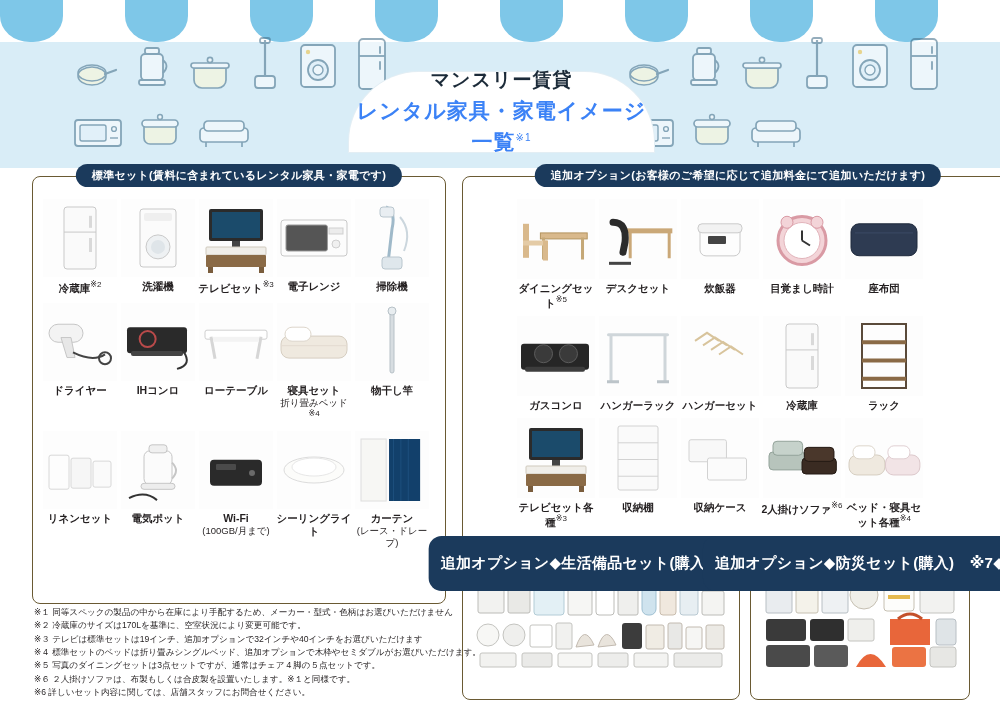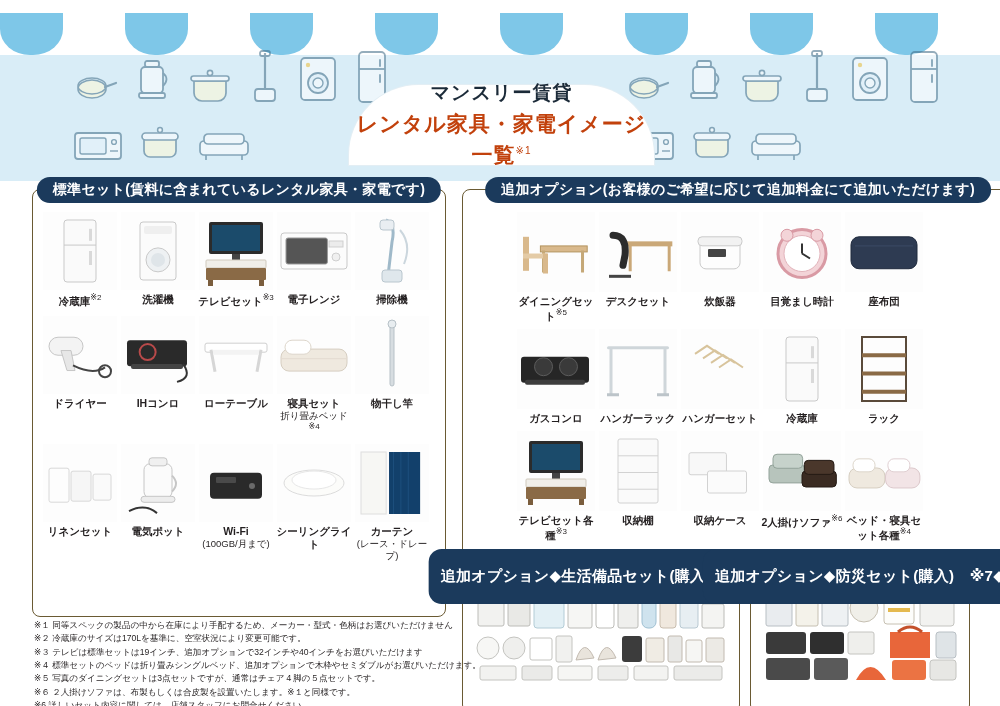--- a/index.html
+++ b/index.html
@@ -4,21 +4,21 @@
 <style>
   html,body{margin:0;padding:0;}
   body{
     width:1000px;height:706px;
     background:#ffffff;
     font-family:"Liberation Sans","DejaVu Sans",sans-serif;
     color:#231f20;
     overflow:hidden;
     position:relative;
   }
-  .page{position:relative;width:1000px;height:642px;margin-top:13px;}
+  .page{position:relative;width:1000px;height:642px;}
 
   
   .header{
     position:absolute;left:0;top:0;width:1000px;height:168px;
     background:#d9edf7;
     overflow:hidden;
   }
   .awning{
     position:absolute;left:0;top:0;width:1000px;height:42px;
     background:#ffffff;
@@ -37,21 +37,21 @@
   .scallop.alt{background:#ffffff;}
   .headline{
     position:absolute;left:349px;top:72px;width:305px;height:80px;
     background:#ffffff;
     border-radius:70px 70px 0 0;
     box-shadow:0 0 0 1px #e3eef4;
     display:flex;flex-direction:column;align-items:center;justify-content:center;
     text-align:center;
   }
   .headline .l1{font-size:19px;font-weight:bold;letter-spacing:1px;color:#1b2a38;line-height:1.5;}
-  .headline .l2{font-size:21px;font-weight:bold;letter-spacing:1px;color:#c2410c;line-height:1.5;}
+  .headline .l2{font-size:21px;font-weight:bold;letter-spacing:1px;color:#3b82f6;line-height:1.5;}
   .headline .l2 sup{font-size:10px;font-weight:normal;}
 
   .appliance-strip{position:absolute;top:40px;height:110px;}
   .appliance-strip.left{left:72px;}
   .appliance-strip.right{right:58px;}
   .strip-row{display:flex;gap:14px;align-items:flex-end;height:52px;margin-bottom:6px;}
   .ghost{
     opacity:.55;
   }
   .ghost svg{display:block;}
@@ -59,21 +59,21 @@
   
   .panel{
     position:absolute;
     border:1.5px solid #6a5a33;
     border-radius:8px;
     background:#ffffff;
   }
   .panel-title{
     position:absolute;top:-13px;left:50%;transform:translateX(-50%);
     background:#1b3a5c;color:#ffffff;
-    font-size:14px;font-weight:bold;
+    font-size:11px;font-weight:bold;
     padding:4px 16px;border-radius:13px;white-space:nowrap;
     letter-spacing:.3px;
   }
   .panel-title.slim{font-size:15px;padding:18px 12px;}
 
   #panel-standard{left:32px;top:176px;width:412px;height:426px;}
   #panel-optional{left:462px;top:176px;width:506px;height:366px;padding-left:44px;}
   #panel-living{left:462px;top:548px;width:276px;height:150px;}
   #panel-disaster{left:750px;top:548px;width:218px;height:150px;}
 

